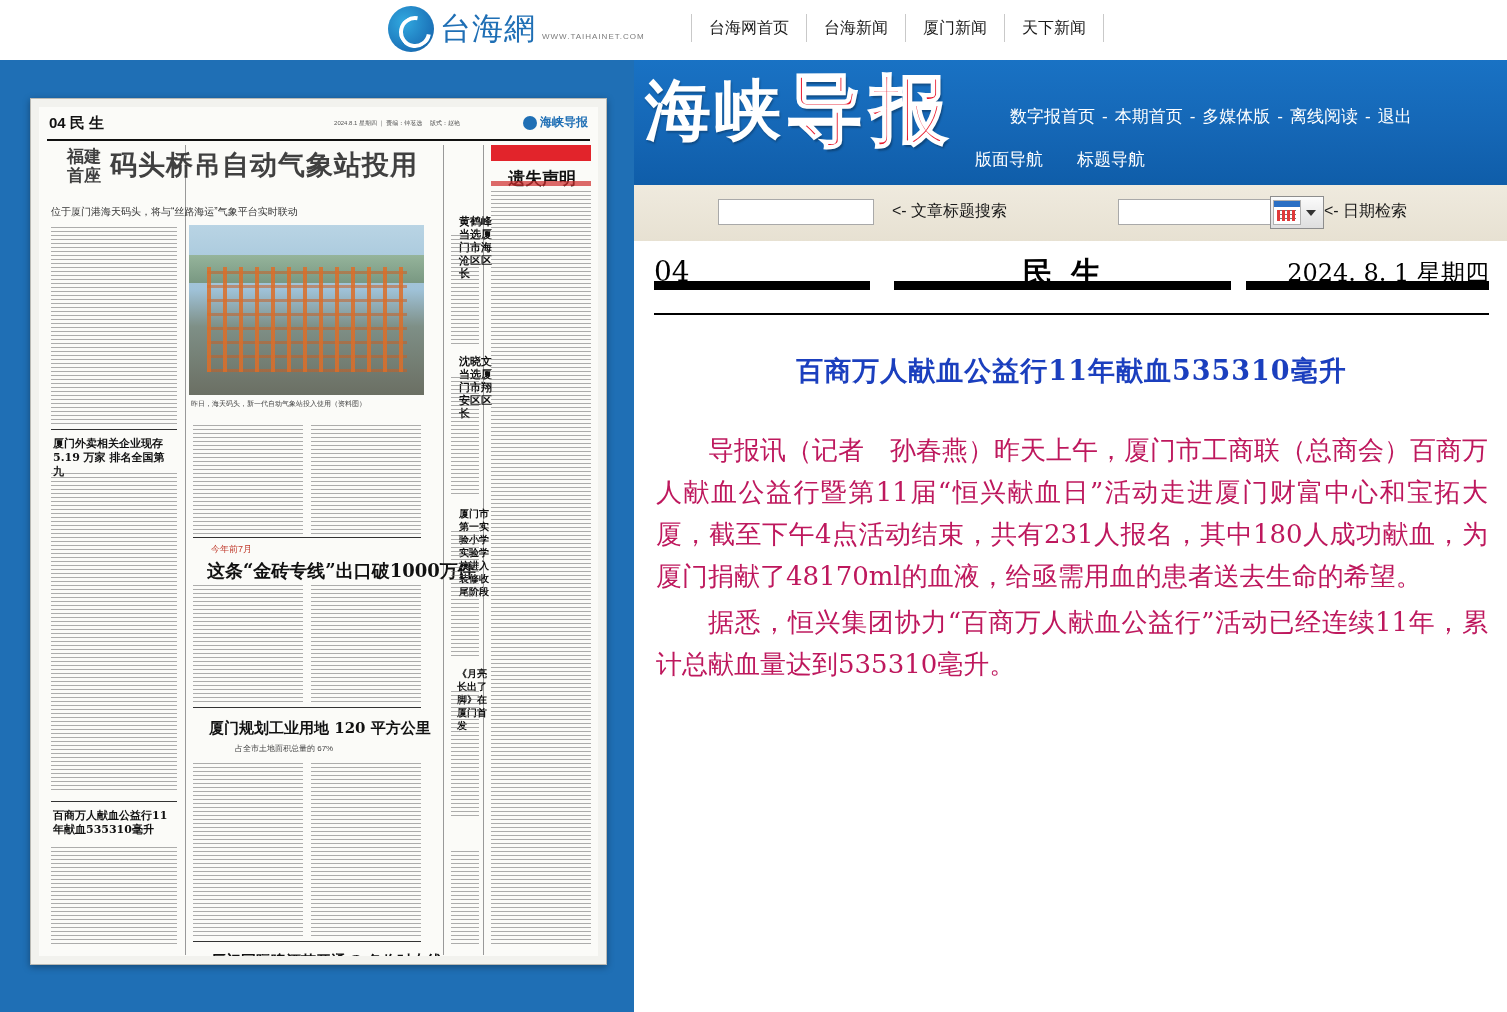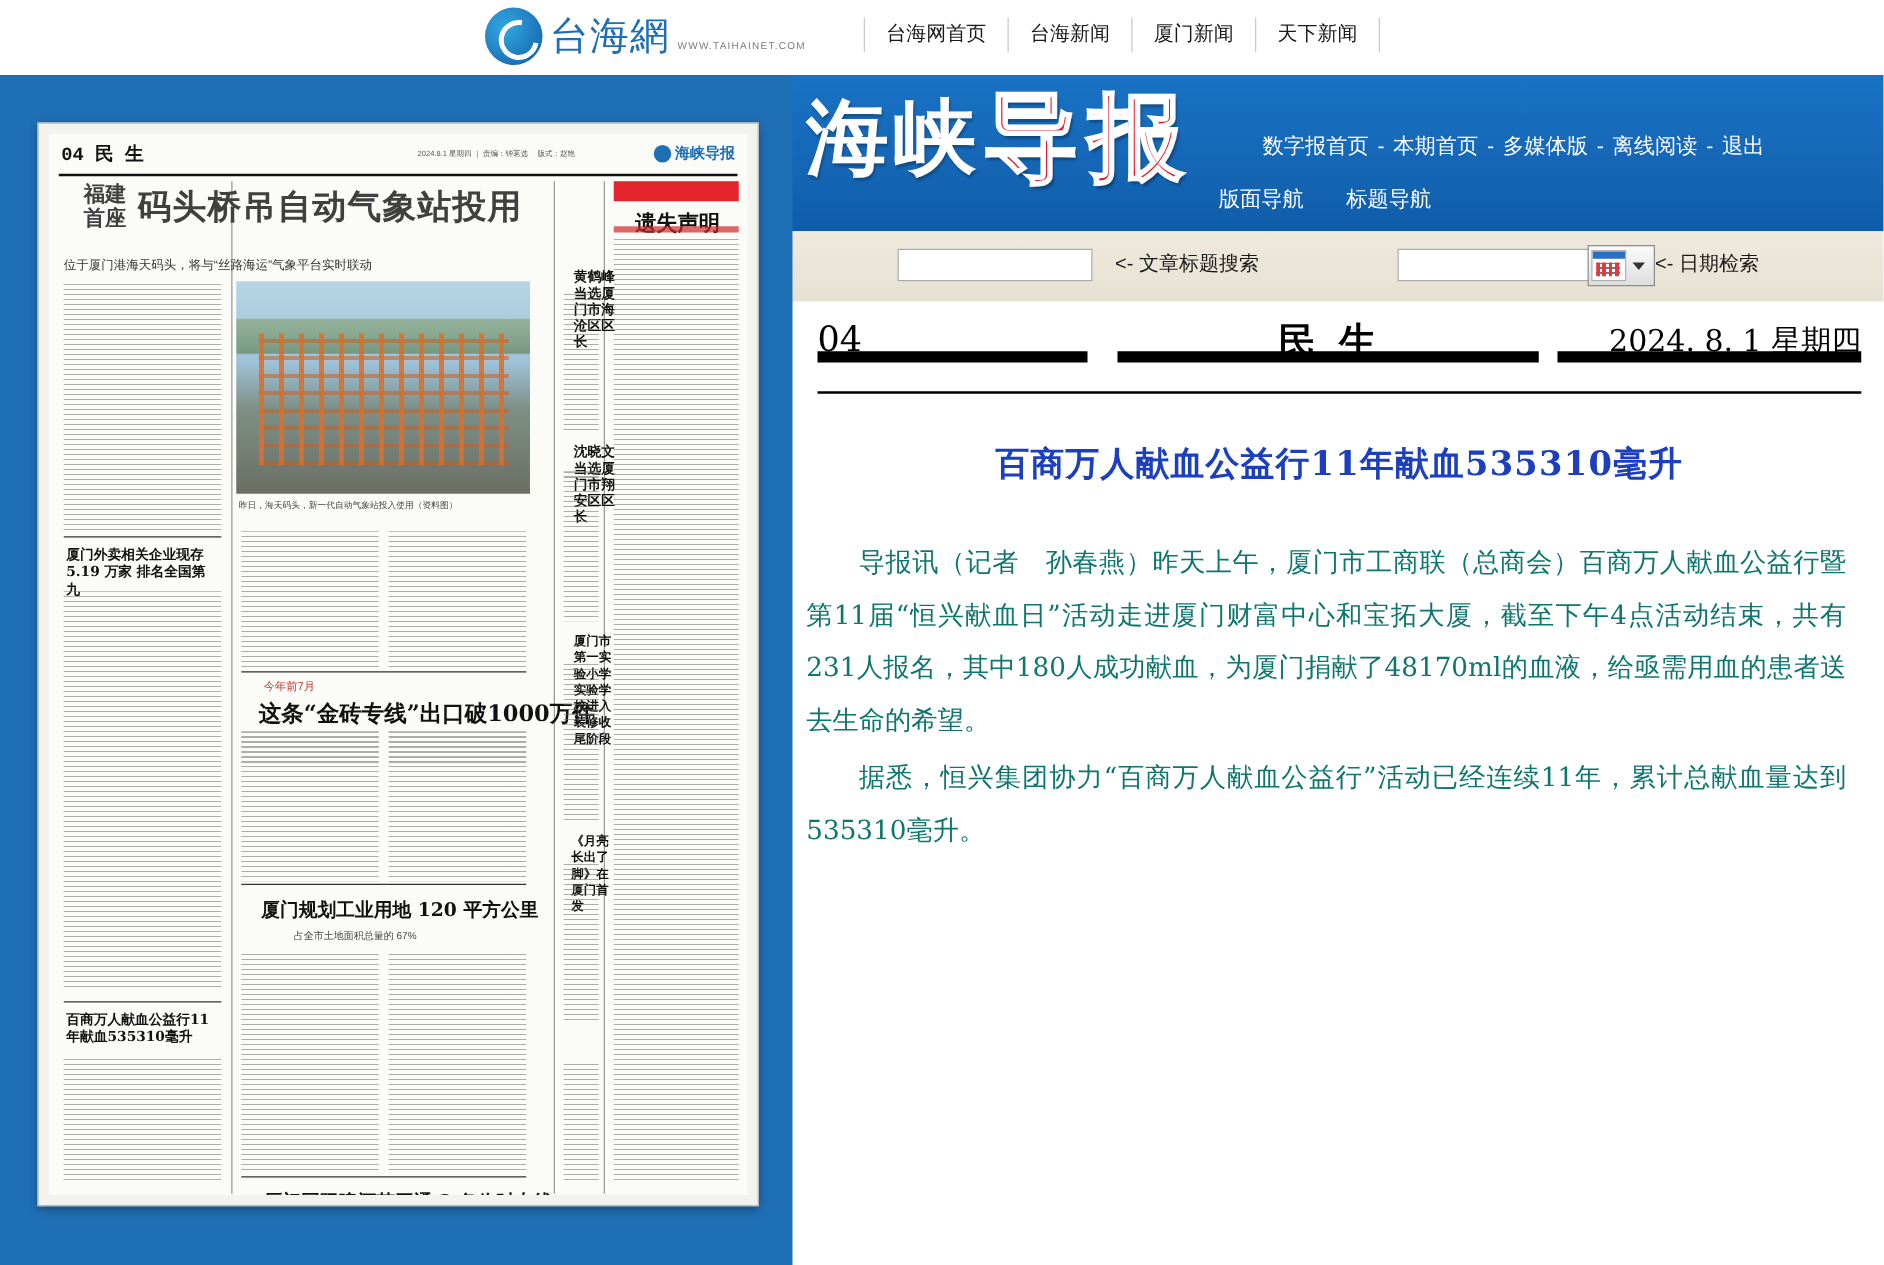--- a/index.html
+++ b/index.html
@@ -254,26 +254,26 @@
     width: 835px;
     text-align: center;
     font-family: "DejaVu Serif", serif;
     font-size: 27px;
     font-weight: bold;
     color: #1b3fbe;
     letter-spacing: 1px;
   }
   .body {
     position: absolute;
-    left: 11px; top: 188px;
+    left: 22px; top: 188px;
     width: 832px;
     font-family: "DejaVu Serif", serif;
-    font-size: 21px;
+    font-size: 26px;
     line-height: 42px;
-    color: #0f766e;
+    color: #be185d;
     text-align: justify;
   }
   .body p { margin: 0 0 4px 0; text-indent: 2em; }
 
   
   .leftpanel {
     position: absolute;
     left: 0; top: 60px;
     width: 634px; height: 952px;
     background: #1f6fb5;
@@ -294,21 +294,21 @@
     background: #fbfbf8;
     overflow: hidden;
   }
   
   .np-head {
     position: absolute; left: 8px; top: 6px; right: 8px; height: 26px;
     border-bottom: 2px solid #111;
   }
   .np-pagenum {
     position: absolute; left: 2px; top: 1px;
-    font-family: Liberation Mono, monospace;
+    font-family: Liberation Sans, sans-serif;
     font-size: 15px; font-weight: bold; color: #111;
   }
   .np-headinfo {
     position: absolute; right: 130px; top: 6px;
     font-size: 6px; color: #555;
   }
   .np-logo {
     position: absolute; right: 2px; top: 1px;
     display: flex; align-items: center; gap: 3px;
   }

